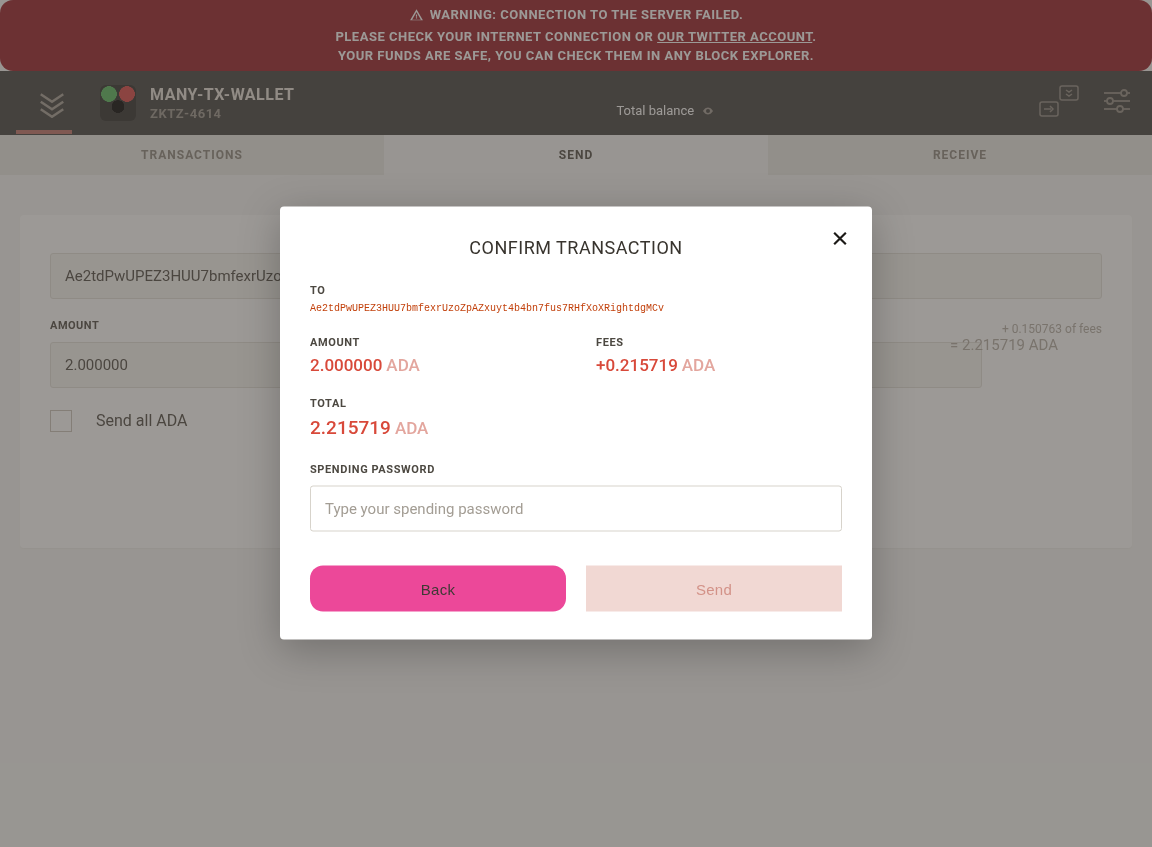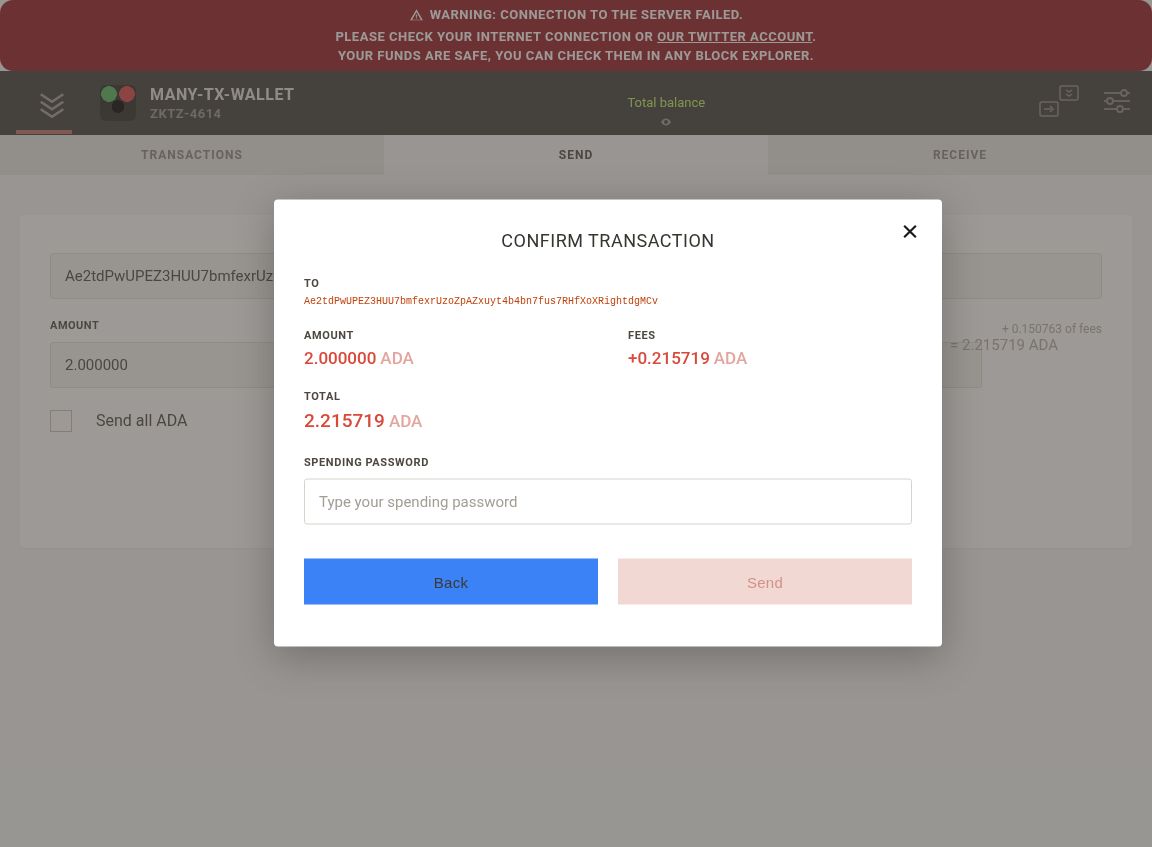--- a/index.html
+++ b/index.html
@@ -64,21 +64,21 @@
         radial-gradient(circle at 25% 25%, #54b55b 20%, transparent 21%),
         radial-gradient(circle at 75% 25%, #d94444 20%, transparent 21%),
         radial-gradient(circle at 50% 60%, #000 22%, transparent 23%),
         #2a2a28;
     }
     .wallet-info { margin-left:14px; }
     .wallet-name { color:#e6e1da; font-weight:700; font-size:16px; letter-spacing:0.5px; }
     .wallet-id   { color:#9a948d; font-weight:700; font-size:13px; letter-spacing:0.5px; margin-top:2px;}
     .balance-col { flex:1; text-align:center; }
     .balance { color:#dcd8d1; font-size:20px; font-weight:500;}
-    .balance-sub { color:#bef264; font-size:13px; margin-top:17px; display:inline-flex; align-items:center; gap:6px;flex-direction:column;}
+    .balance-sub { color:#ffffff; font-size:13px; margin-top:17px; display:inline-flex; align-items:center; gap:6px;}
     .hdr-right { display:flex; align-items:center; gap:22px; }
     .hdr-icon { color:#908a82; }
     
     .tabs {
       display:flex;
       background:#e9e8e4;
       height:40px;
     }
     .tab {
       flex:1;
@@ -162,26 +162,25 @@
       position:absolute;
       inset:0;
       background:rgba(74,70,64,0.55);
     }
     
     .modal {
       position:absolute;
       left:50%;
       top:423px;
       transform:translate(-50%,-50%);
-      width:668px;
+      width:592px;
       background:#fff;
       border-radius:4px;
-      padding: 30px 30px 42px;
+      padding: 30px 30px 28px;
       box-shadow: 0 10px 40px rgba(0,0,0,0.25);
-      margin-left: 32px;
     }
     .modal-title {
       text-align:center;
       font-size:18px;
       letter-spacing:0.5px;
       color:#38342e;
     }
     .close-x {
       position:absolute;
       top:22px; right:22px;
@@ -228,22 +227,23 @@
     }
     .btn {
       flex:1;
       height:46px;
       border:none;
       font-size:15px;
       letter-spacing:0.3px;
       cursor:pointer;
     }
     .btn-back {
-      background:#3b82f6;
+      background:#ec4899;
       color:#3d3a34;
+      border-radius:13px;
     }
     .btn-send {
       background:#f1d8d3;
       color:#d39288;
     }
   </style>
 </head>
 <body>
 
 <div class="warn">

